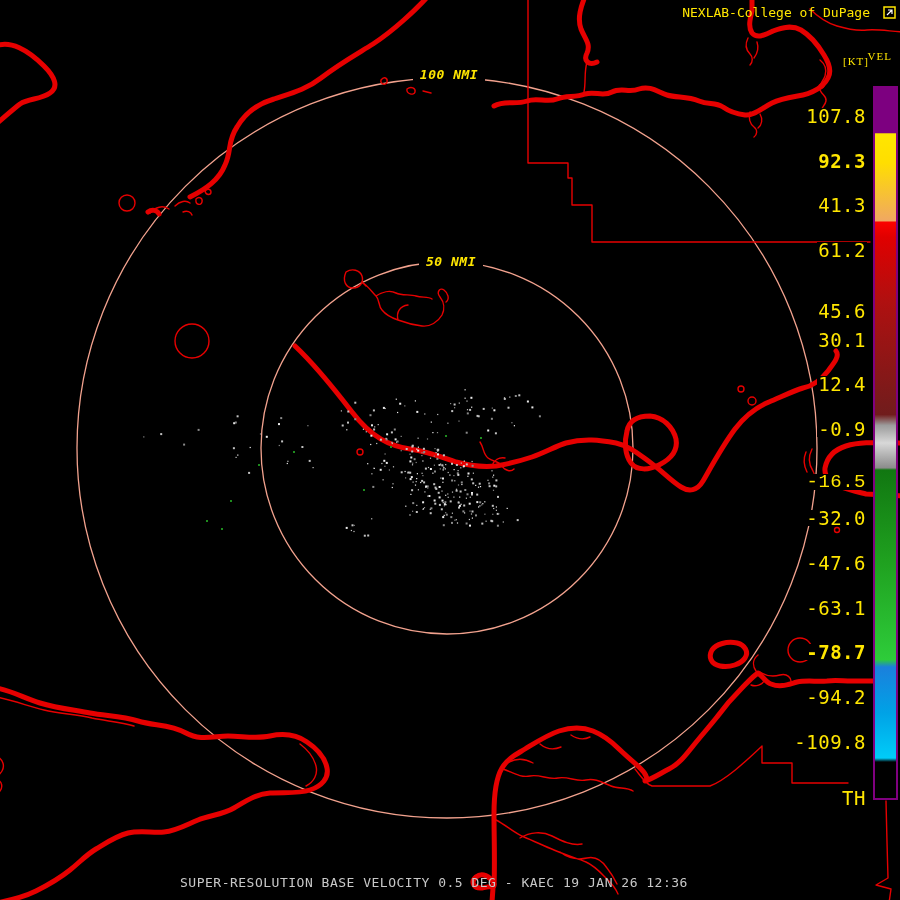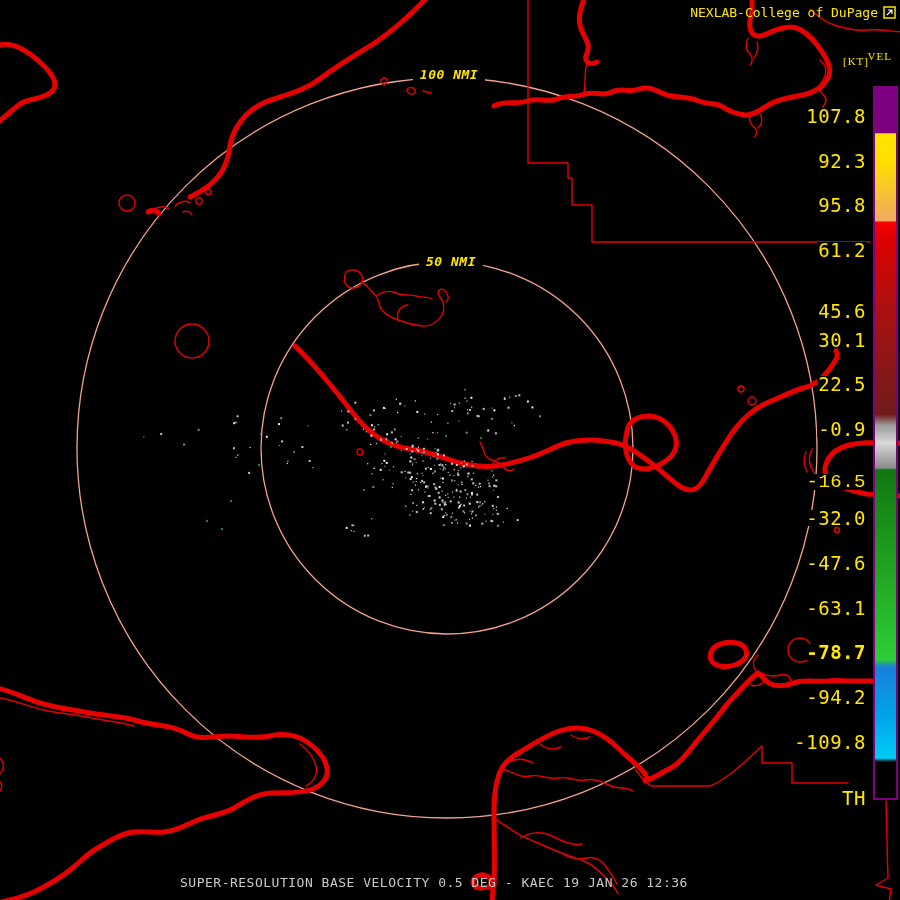--- a/index.html
+++ b/index.html
@@ -1,19 +1,19 @@
 <!DOCTYPE html>
 <html><head>
 <meta charset="utf-8">
 <style>
   html,body{margin:0;padding:0;background:#000;}
   .stage{position:relative;width:900px;height:900px;background:#000;overflow:hidden;
          font-family:"DejaVu Sans Mono",monospace;}
   .stage > svg{position:absolute;left:0;top:0;}
-  .title{position:absolute;top:5px;right:4px;display:flex;align-items:center;gap:5px;
+  .title{position:absolute;top:5px;right:4px;display:flex;align-items:center;gap:13px;
          color:var(--yellow);font-size:13px;white-space:nowrap;}
   .unit{position:absolute;color:var(--yellow);font-size:11px;letter-spacing:1px;font-family:Liberation Serif, serif;}
   #unit-vel{top:50px;right:8px;}
   #unit-kt{top:55px;right:31px;}
   #colorbar{position:absolute;left:873px;top:86px;width:21px;height:710px;
             border:2px solid var(--bar-border);}
   .scale-label{position:absolute;right:33px;color:var(--yellow);font-size:19px;
                letter-spacing:0.5px;line-height:16px;background:#000;padding:0 1px;}
   .caption{position:absolute;left:180px;top:875px;color:var(--caption);
            font-size:13px;letter-spacing:0.5px;white-space:nowrap;text-align:center;}
@@ -451,26 +451,26 @@
       <path d="M 9,4 L 4,9 M 9,8 L 9,4 L 5,4" stroke="#FFFFFF" stroke-width="1.2" fill="none"></path>
     </svg>
   </div>
 
   <div class="unit" id="unit-vel">VEL</div>
   <div class="unit" id="unit-kt">[KT]</div>
 
   <div id="colorbar" style="background: linear-gradient(rgb(125, 0, 128) 0%, rgb(125, 0, 128) 6.3%, rgb(255, 230, 0) 6.45%, rgb(255, 222, 0) 10.5%, rgb(240, 168, 98) 18.7%, rgb(250, 2, 0) 18.9%, rgb(224, 0, 0) 21%, rgb(176, 16, 16) 30%, rgb(112, 28, 28) 46%, rgb(156, 156, 156) 47.5%, rgb(216, 216, 216) 50%, rgb(140, 140, 140) 53.5%, rgb(17, 119, 17) 53.8%, rgb(31, 160, 31) 66.5%, rgb(46, 204, 58) 80.5%, rgb(27, 128, 220) 81.55%, rgb(0, 162, 230) 88%, rgb(0, 204, 248) 94.37%, rgb(0, 0, 0) 94.93%, rgb(0, 0, 0) 100%);"></div>
   <div id="scale-labels">
       <div class="scale-label" style="top: 108px;">107.8</div>
-      <div class="scale-label" style="top: 152.7px;">92.3</div>
-      <div class="scale-label" style="top: 197.4px;">95.8</div>
+      <div class="scale-label" style="top: 152.7px; font-weight: bold;">92.3</div>
+      <div class="scale-label" style="top: 197.4px;">41.3</div>
       <div class="scale-label" style="top: 242.1px;">61.2</div>
       <div class="scale-label" style="top: 303px;">45.6</div>
       <div class="scale-label" style="top: 331.5px;">30.1</div>
-      <div class="scale-label" style="top: 376.2px;">22.5</div>
+      <div class="scale-label" style="top: 376.2px;">12.4</div>
       <div class="scale-label" style="top: 420.9px;">-0.9</div>
       <div class="scale-label" style="top: 474px; font-family: Liberation Mono, monospace;">-16.5</div>
       <div class="scale-label" style="top: 510.3px;">-32.0</div>
       <div class="scale-label" style="top: 555px;">-47.6</div>
       <div class="scale-label" style="top: 599.7px;">-63.1</div>
       <div class="scale-label" style="top: 644.4px; font-weight: bold;">-78.7</div>
       <div class="scale-label" style="top: 689.1px;">-94.2</div>
       <div class="scale-label" style="top: 733.8px;">-109.8</div>
       <div class="scale-label" style="top: 790px;">TH</div>
     </div>

